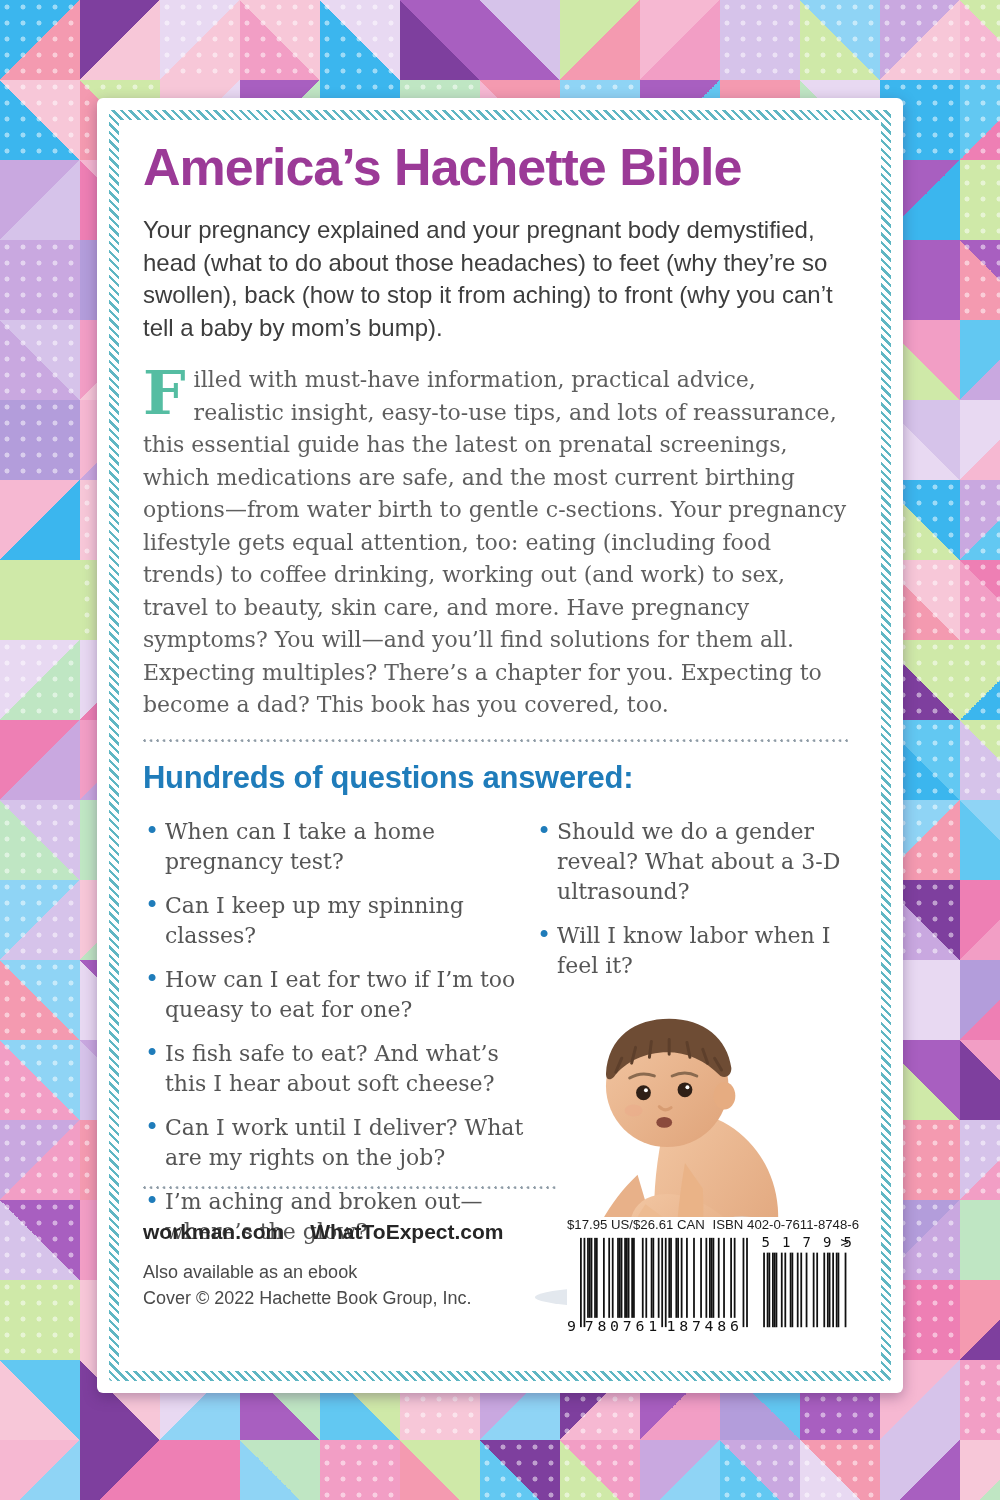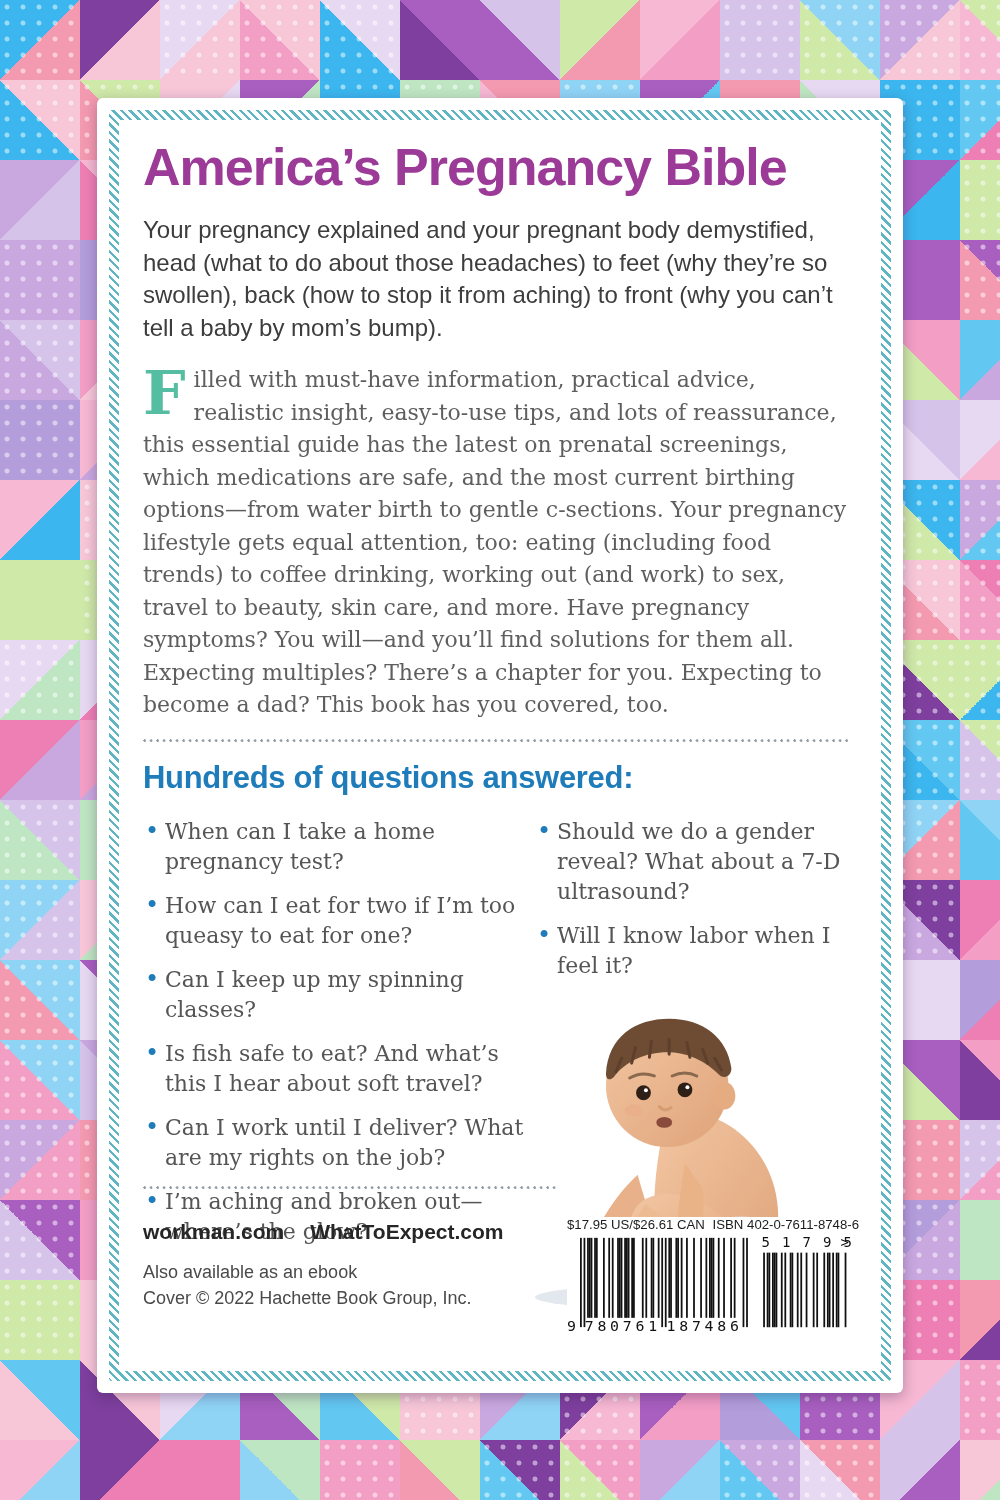--- a/index.html
+++ b/index.html
@@ -306,44 +306,44 @@
     <div class="q-cell" style="background-image: radial-gradient(circle at 7px 7px, rgba(255, 255, 255, 0.5) 2.2px, transparent 2.8px), linear-gradient(45deg, rgb(98, 200, 242) 0px, rgb(98, 200, 242) 50%, rgb(201, 168, 224) 50%, rgb(201, 168, 224) 100%); background-size: 16px 16px, 100% 100%;"></div>
     <div class="q-cell" style="background-image: radial-gradient(circle at 7px 7px, rgba(255, 255, 255, 0.5) 2.2px, transparent 2.8px), linear-gradient(45deg, rgb(232, 217, 242) 0px, rgb(232, 217, 242) 50%, rgb(244, 154, 176) 50%, rgb(244, 154, 176) 100%); background-size: 16px 16px, 100% 100%;"></div>
     <div class="q-cell" style="background-image: linear-gradient(135deg, rgb(214, 195, 234) 0px, rgb(214, 195, 234) 50%, rgb(168, 95, 192) 50%, rgb(168, 95, 192) 100%);"></div>
     <div class="q-cell" style="background-image: linear-gradient(135deg, rgb(247, 199, 216) 0px, rgb(247, 199, 216) 50%, rgb(191, 230, 195) 50%, rgb(191, 230, 195) 100%);"></div>
   </div>
 
 <div class="panel">
   <div class="hatch"></div>
   <div class="content">
 
-    <h1 class="title">America’s Pregnancy Bible</h1>
+    <h1 class="title">America’s Hachette Bible</h1>
 
     <p class="intro">Your pregnancy explained and your pregnant body demystified, head (what to do about those headaches) to feet (why they’re so swollen), back (how to stop it from aching) to front (why you can’t tell a baby by mom’s bump).</p>
 
     <p class="bodytext"><span class="dropcap">F</span><span>illed with must-have information, practical advice, realistic insight, easy-to-use tips, and lots of reassurance, this essential guide has the latest on prenatal screenings, which medications are safe, and the most current birthing options—from water birth to gentle c-sections. Your pregnancy lifestyle gets equal attention, too: eating (including food trends) to coffee drinking, working out (and work) to sex, travel to beauty, skin care, and more. Have pregnancy symptoms? You will—and you’ll find solutions for them all. Expecting multiples? There’s a chapter for you. Expecting to become a dad? This book has you covered, too.</span></p>
 
     <div class="divider"></div>
 
     <h2 class="qheading">Hundreds of questions answered:</h2>
 
     <div class="columns">
       <div class="col-left">
         <ul class="qlist">
           <li>When can I take a home pregnancy test?</li>
+          <li>Can I keep up my spinning classes?</li>
           <li>How can I eat for two if I’m too queasy to eat for one?</li>
-          <li>Can I keep up my spinning classes?</li>
-          <li>Is fish safe to eat? And what’s this I hear about soft travel?</li>
+          <li>Is fish safe to eat? And what’s this I hear about soft cheese?</li>
           <li>Can I work until I deliver? What are my rights on the job?</li>
           <li>I’m aching and broken out—where’s the glow?</li>
         </ul>
       </div>
       <div class="col-right">
         <ul class="qlist">
-          <li>Should we do a gender reveal? What about a 7-D ultrasound?</li>
+          <li>Should we do a gender reveal? What about a 3-D ultrasound?</li>
           <li>Will I know labor when I feel it?</li>
         </ul>
         <div class="baby-wrap">
           <svg width="330" height="318" viewBox="0 0 330 322">
             <defs>
               <linearGradient id="skin" x1="0" y1="0" x2="1" y2="1">
                 <stop offset="0" stop-color="#f2c6a2"></stop>
                   <stop offset="1" stop-color="#dfa379"></stop>
               </linearGradient>
             </defs>

